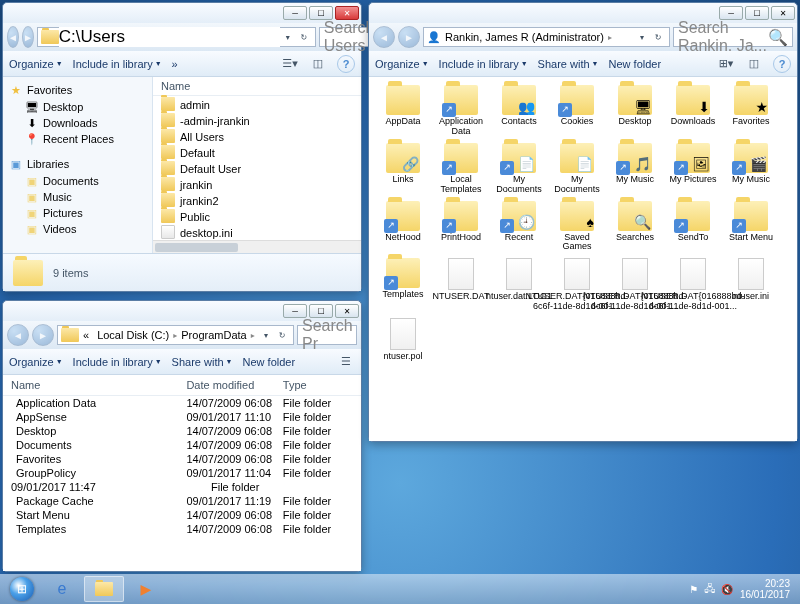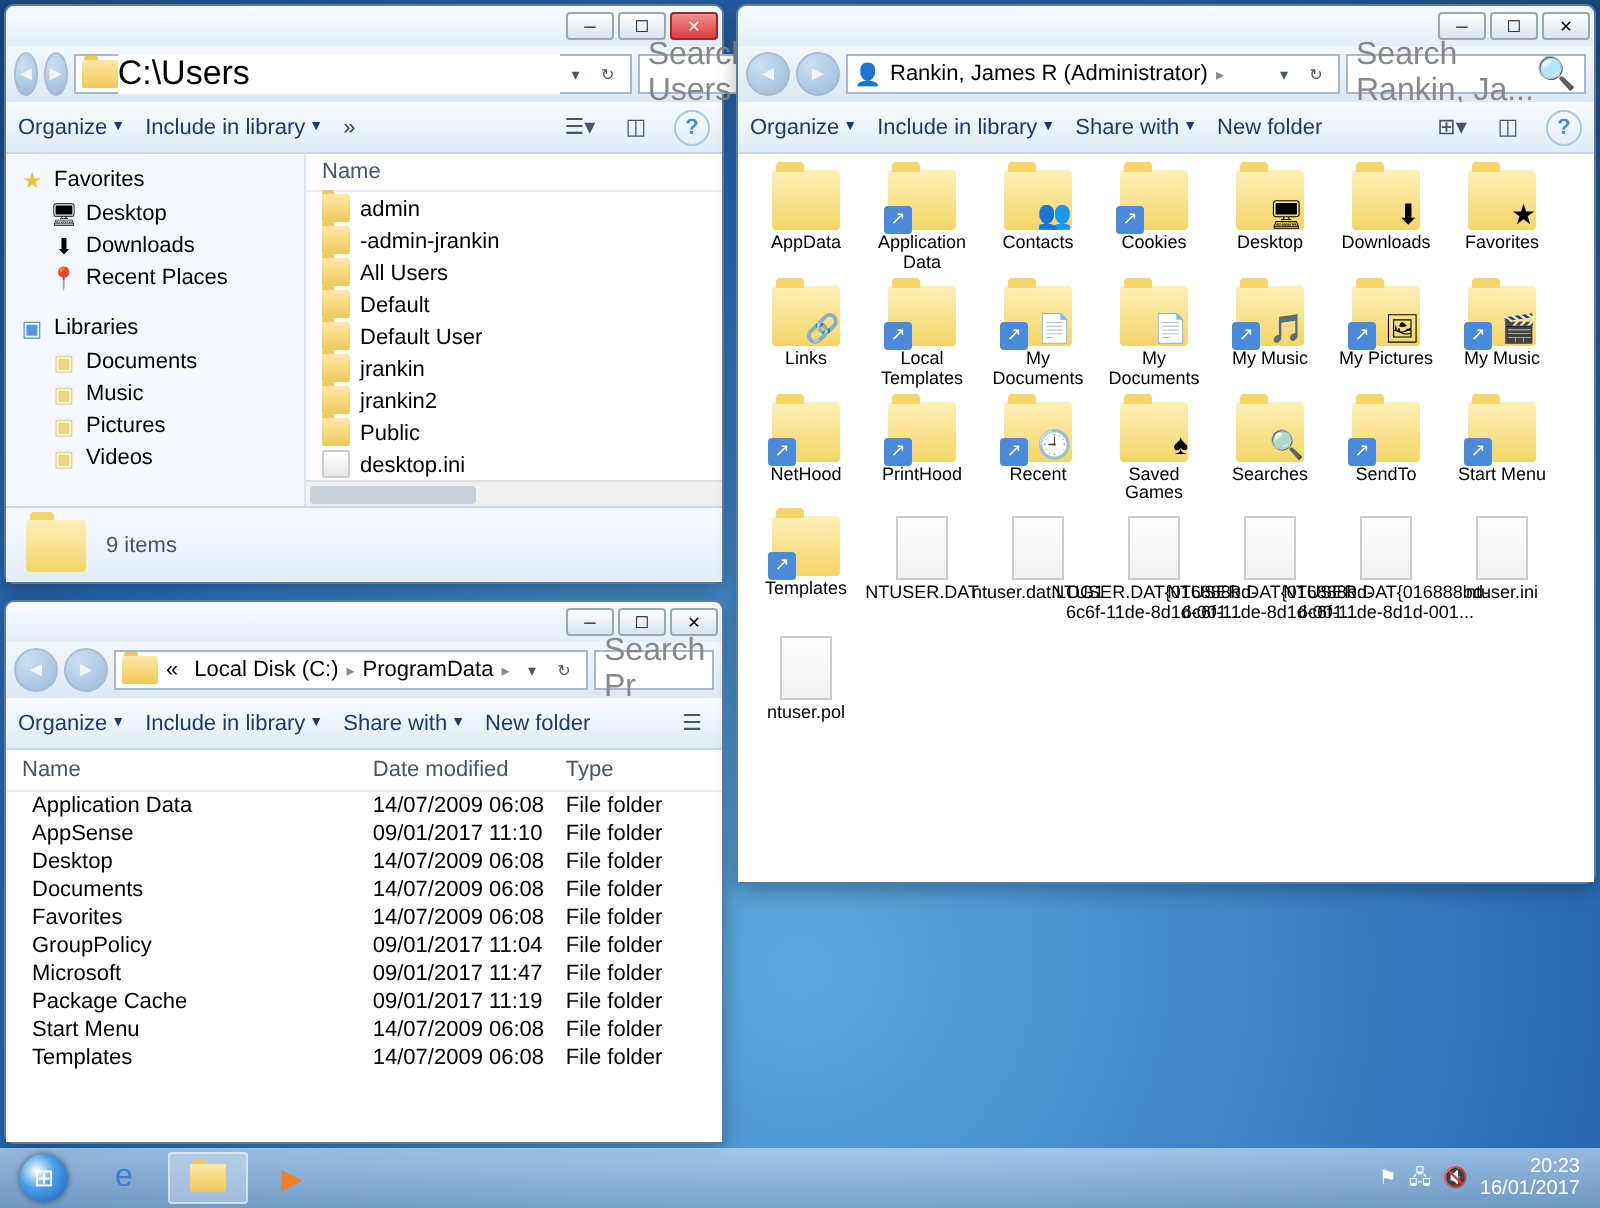--- a/index.html
+++ b/index.html
@@ -300,21 +300,20 @@
             <div><span class="fico"></span>Favorites</div>
             <div>14/07/2009 06:08</div>
             <div>File folder</div>
           </div>
           <div class="detailrow">
             <div><span class="fico"></span>GroupPolicy</div>
             <div>09/01/2017 11:04</div>
             <div>File folder</div>
           </div>
           <div class="detailrow">
-            <div><span class="fico"></span>Microsoft</div>
             <div>09/01/2017 11:47</div>
             <div>File folder</div>
           </div>
           <div class="detailrow">
             <div><span class="fico"></span>Package Cache</div>
             <div>09/01/2017 11:19</div>
             <div>File folder</div>
           </div>
           <div class="detailrow">
             <div><span class="fico"></span>Start Menu</div>

